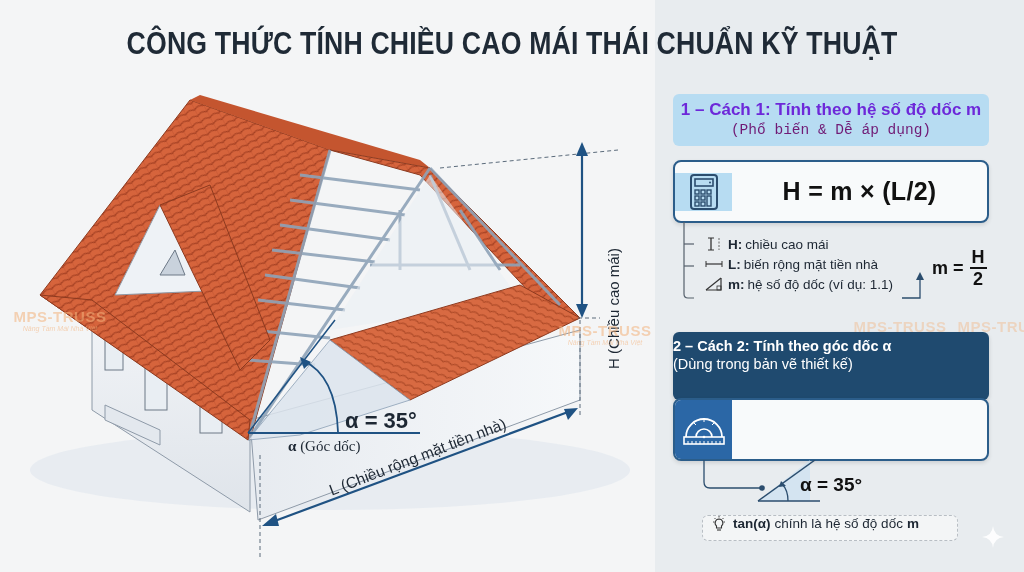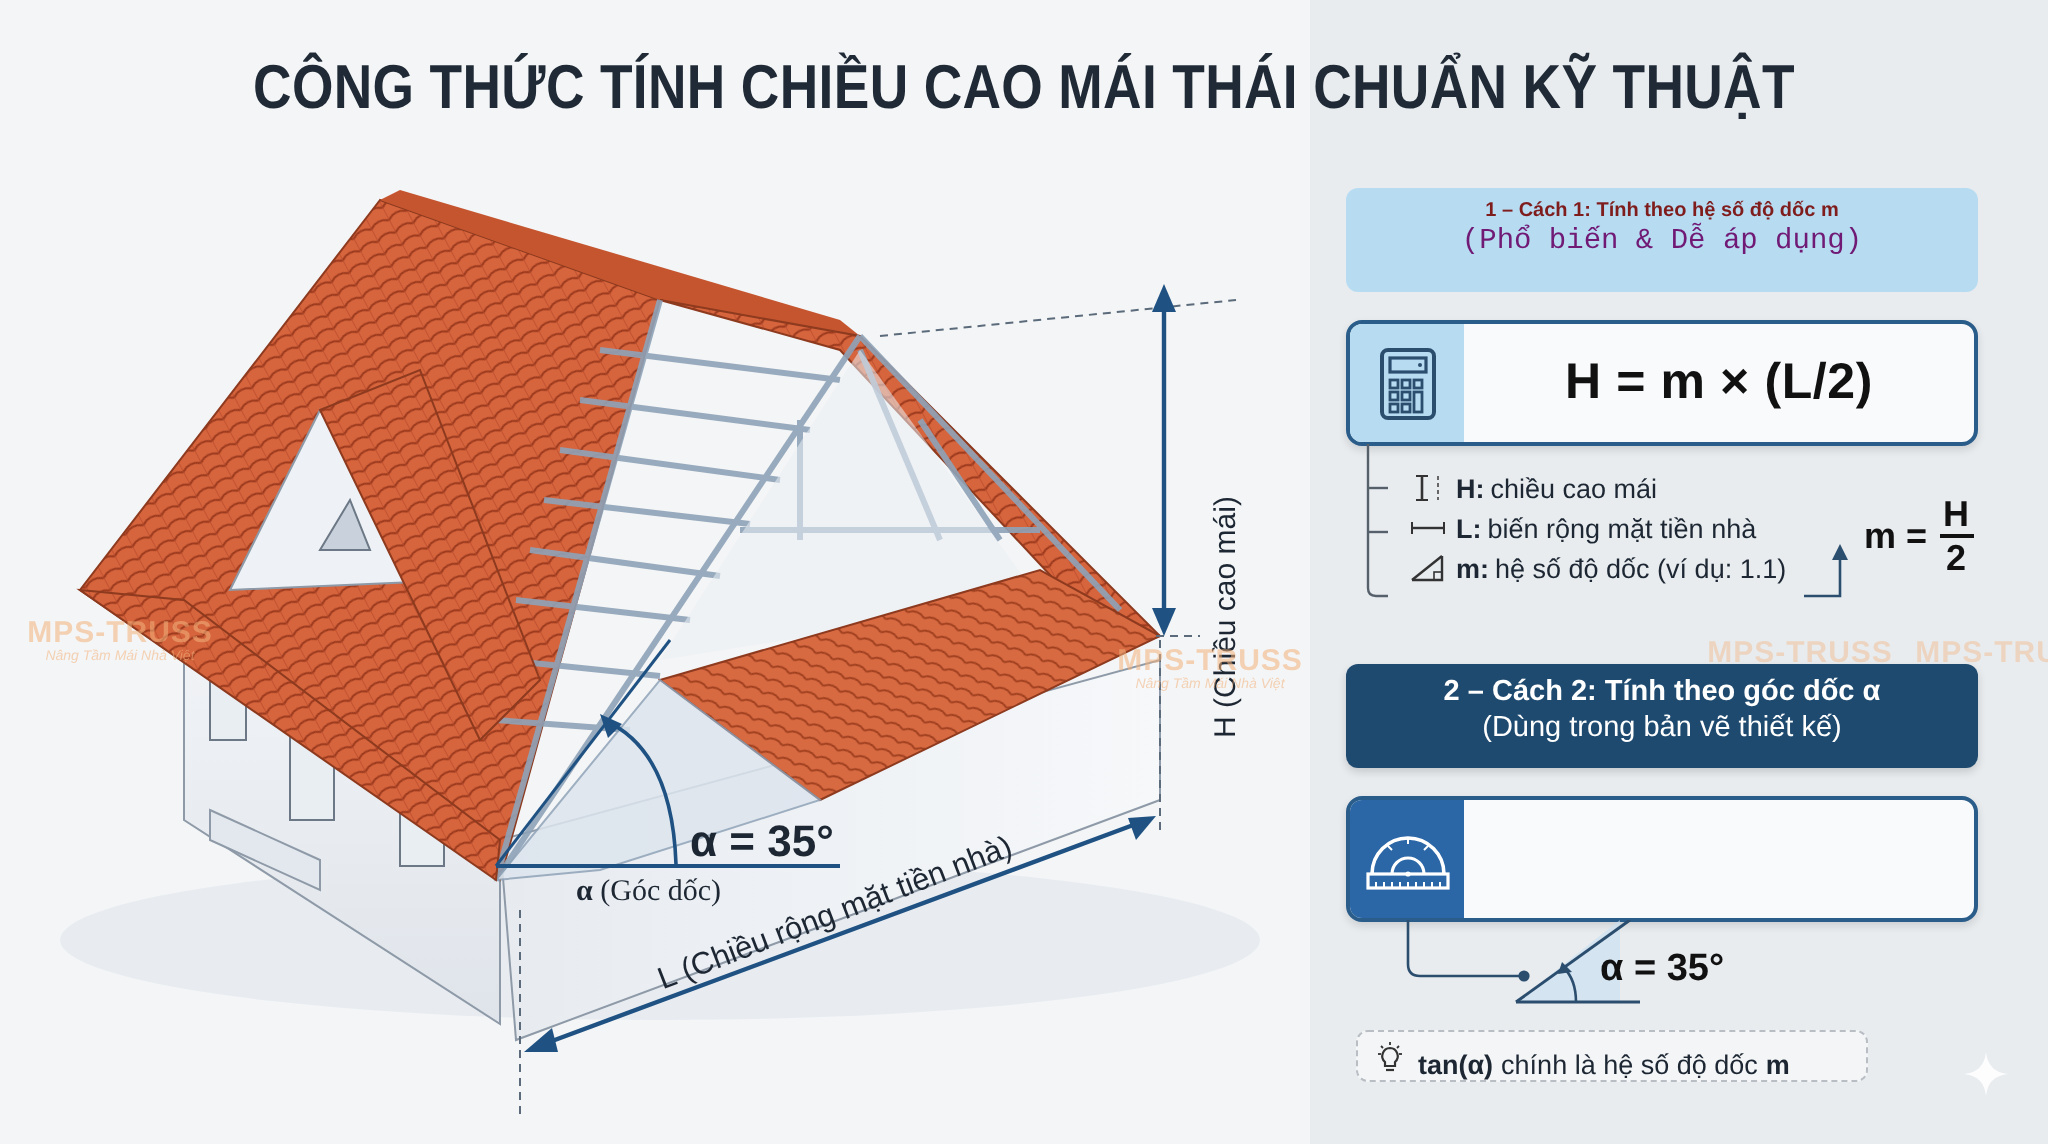--- a/index.html
+++ b/index.html
@@ -31,69 +31,69 @@
     position: absolute; text-align: center; color: #f3b27c; opacity: 0.55;
   }
   .watermark .wm-name { font-size: 15px; font-weight: 700; letter-spacing: 0.5px; }
   .watermark .wm-slogan { font-size: 7px; font-style: italic; }
 
   
   .m1-header {
     position: absolute; left: 673px; top: 94px; width: 316px; height: 52px;
     background: #b7dcf2; border-radius: 6px; text-align: center; padding-top: 6px;
   }
-  .m1-header .h1 { font-size: 10px; font-weight: 700; color: #7f1d1d; }
+  .m1-header .h1 { font-size: 17px; font-weight: 700; color: #6d28d9; }
   .m1-header .h2 { font-size: 14.5px; color: #701a75; margin-top: 2px; font-family: Liberation Mono, monospace; }
 
   .formula-box {
     position: absolute; left: 673px; width: 316px; height: 63px;
     border: 2px solid #2b5d8a; border-radius: 8px; background: #f8fafb;
     display: flex; overflow: hidden; box-shadow: 0 2px 4px rgba(0,0,0,0.12);
   }
   .formula-box .icon-cell {
     width: 57px; display: flex; align-items: center; justify-content: center;
   }
   .formula-box .expr {
     flex: 1; display: flex; align-items: center; justify-content: center;
     font-size: 25px; font-weight: 700; color: #111; letter-spacing: 0.3px;
   }
-  .fb1 { top: 160px; }
+  .fb1 { top: 160px; align-items: center; }
   .fb1 .icon-cell { background: #b7dcf2; }
   .fb2 { top: 398px; }
   .fb2 .icon-cell { background: #2b67a6; }
 
   .legend {
     position: absolute; left: 705px; top: 234px; font-size: 13.5px; color: #1d2733;
   }
   .legend-row { display: flex; align-items: center; height: 20px; }
   .legend-row .lg-icon { width: 18px; height: 14px; margin-right: 5px; display: inline-block; }
   .legend-row b { margin-right: 3px; }
 
   .m-eq {
     position: absolute; left: 932px; top: 248px; display: flex; align-items: center;
     font-size: 18px; font-weight: 700; color: #111;
   }
   .frac { display: inline-flex; flex-direction: column; align-items: center; margin-left: 6px; line-height: 1; }
   .frac .num { border-bottom: 2px solid #111; padding: 0 2px 1px; }
   .frac .den { padding-top: 1px; }
 
   .m2-header {
-    position: absolute; left: 673px; top: 332px; width: 316px; height: 52px;
-    background: #1f4a6f; border-radius: 6px; text-align: center; padding-top: 6px; color: #fff;
+    position: absolute; left: 673px; top: 332px; width: 316px; height: 68px;
+    background: #1f4a6f; border-radius: 6px; text-align: left; padding-top: 6px; color: #fff;
     box-shadow: 0 2px 4px rgba(0,0,0,0.15);
   }
   .m2-header .h1 { font-size: 14.5px; font-weight: 700; }
   .m2-header .h2 { font-size: 14.5px; margin-top: 2px; }
 
   .angle-small { position: absolute; left: 800px; top: 474px; font-size: 19px; font-weight: 700; color: #111; }
 
   .tip {
-    position: absolute; left: 678px; top: 515px; width: 256px; height: 26px;
+    position: absolute; left: 702px; top: 515px; width: 256px; height: 26px;
     border: 1px dashed #b8bec4; border-radius: 6px; background: #f3f5f6;
-    display: flex; align-items: flex-end; padding-left: 8px; font-size: 13.5px; color: #1d2733;
+    display: flex; align-items: flex-start; padding-left: 8px; font-size: 13.5px; color: #1d2733;
   }
   .tip b { margin: 0 4px 0 6px; }
   .tip .tip-m { font-weight: 700; margin-left: 4px; }
   .sparkle { position: absolute; left: 982px; top: 526px; }
 </style>
 </head>
 <body>
 
 <div class="right-bg"></div>
 

